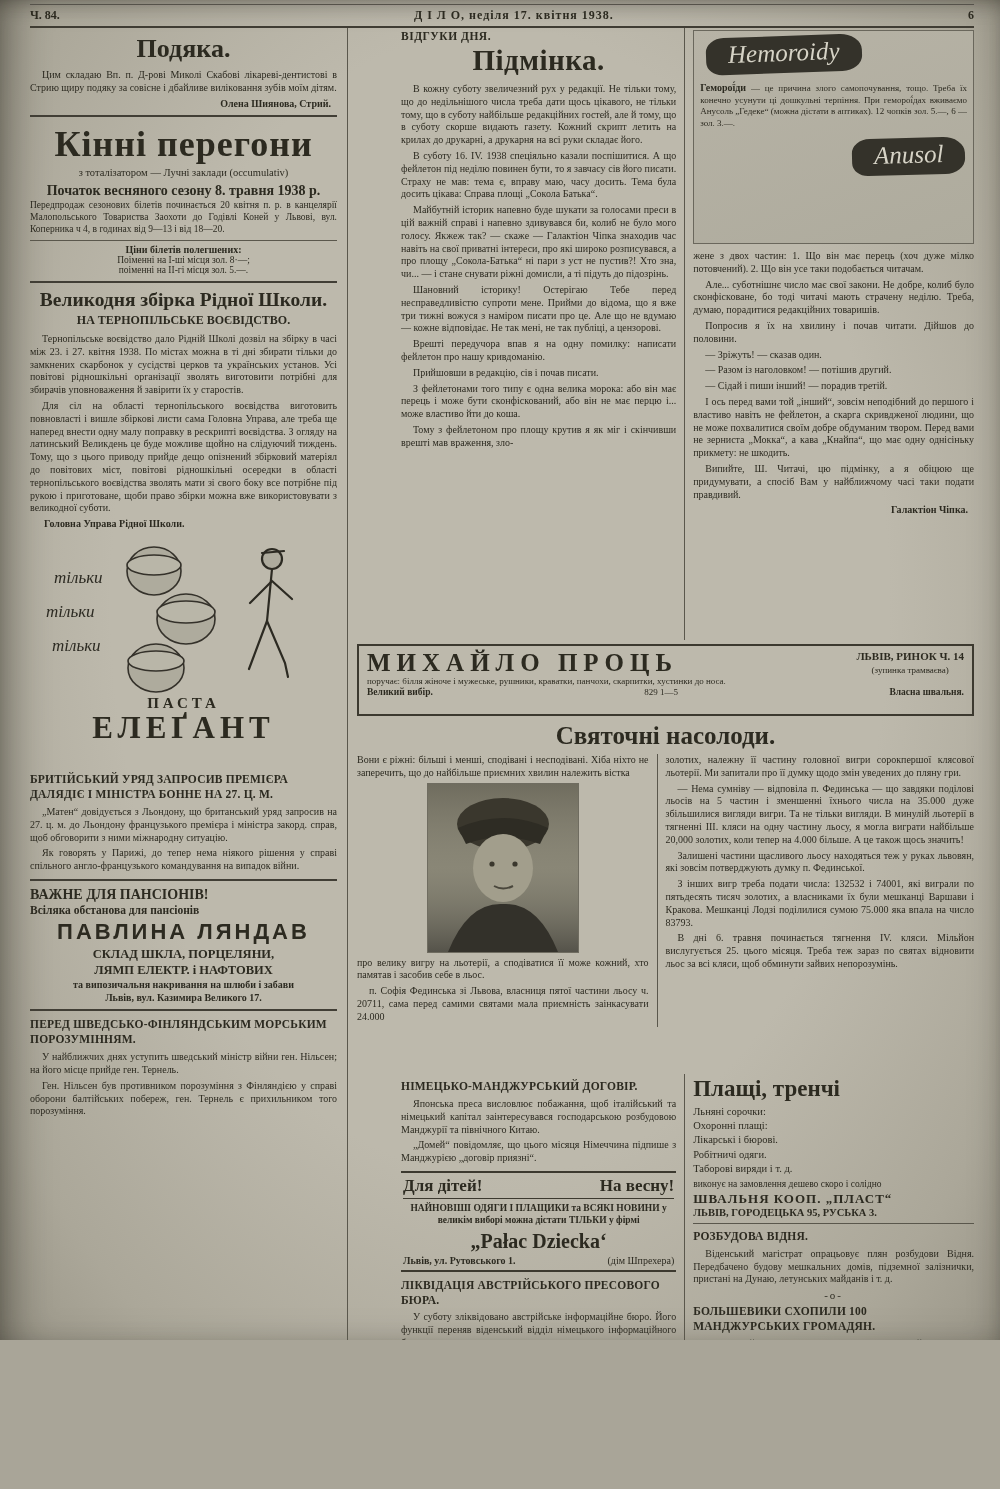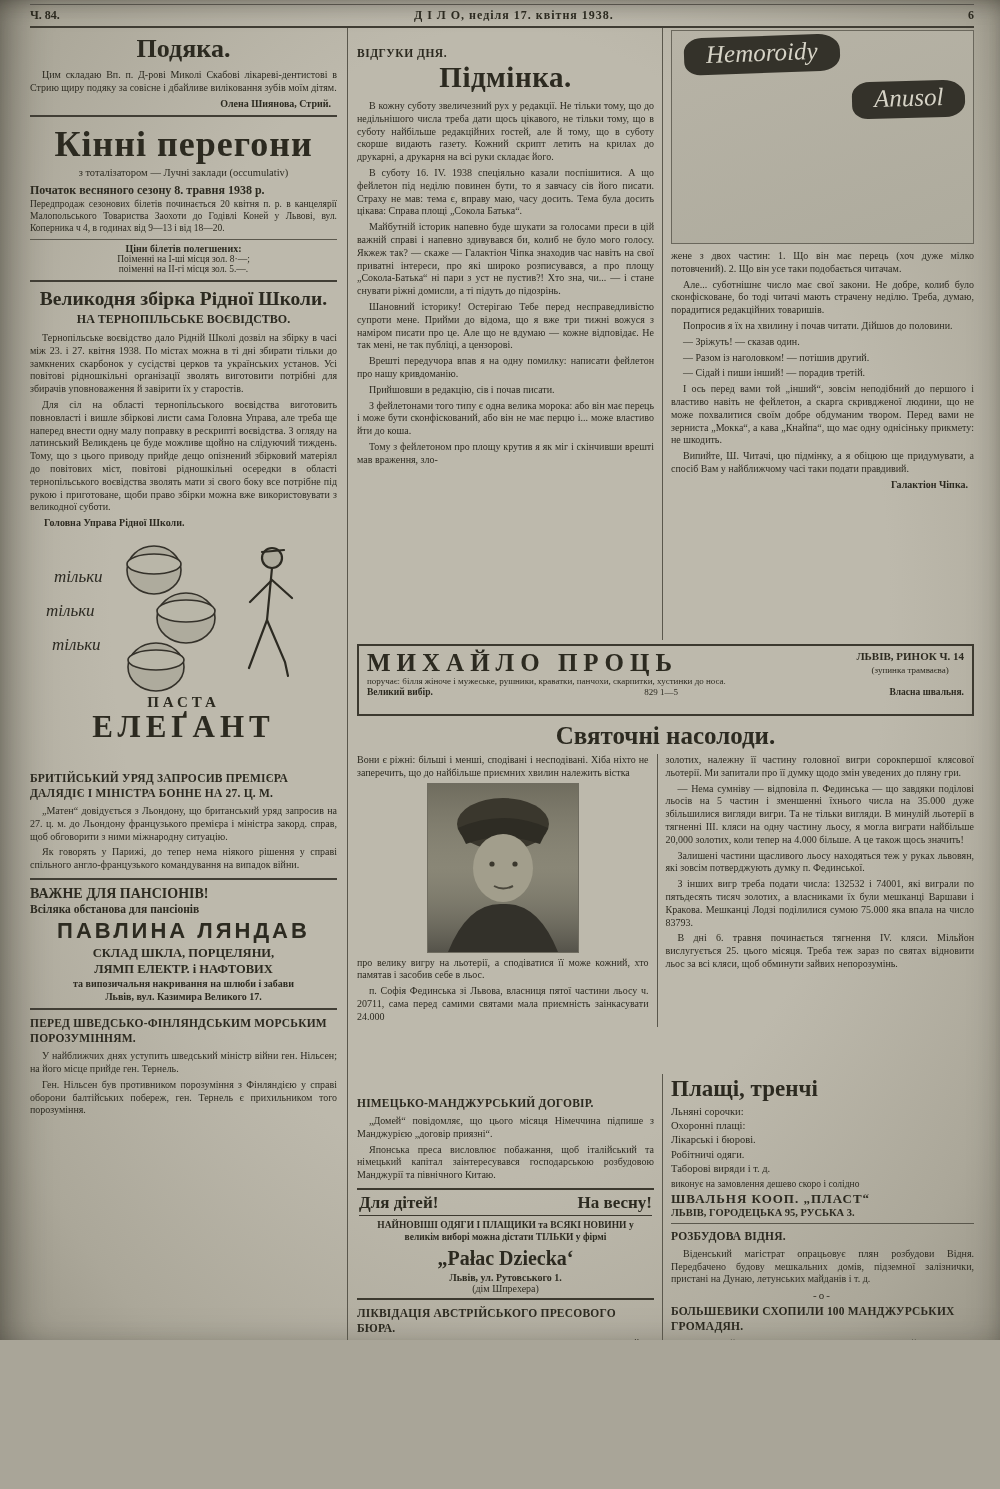--- a/index.html
+++ b/index.html
@@ -25,21 +25,21 @@
     border-top:1px solid #55524a; border-bottom:2px solid #3f3c33;
     font-weight:bold; font-size:12px;
   }
   .masthead .center { letter-spacing:1px; }
   
   .main { display:flex; height:1465px; }
   .col-left { width:318px; padding:4px 10px 0 0; border-right:1px solid #5a574c; overflow:hidden; }
   .right-region { width:626px; padding-left:9px; overflow:hidden; }
 
   .band-top { display:flex; height:612px; overflow:hidden; }
-  .sub-mid { width:306px; padding:19px 8px 0 0; border-right:1px solid #5a574c; overflow:hidden; }
+  .sub-mid { width:306px; padding:2px 8px 0 0; border-right:1px solid #5a574c; overflow:hidden;margin-left:44px; }
   .sub-right { width:311px; padding:2px 0 0 8px; overflow:hidden; }
 
   .band-bottom { display:flex; height:418px; overflow:hidden; margin-top:2px; }
 
   
   .bp { font-size:10px; line-height:1.28; text-align:justify; text-indent:12px; margin-bottom:3px; }
   .bp.noindent { text-indent:0; }
   .sig { font-size:10px; font-weight:bold; text-align:right; margin:2px 6px 2px 0; }
   .rubric { font-size:11.5px; font-weight:bold; letter-spacing:.5px; margin-bottom:2px; }
   .headline-xl { font-size:29px; font-weight:bold; text-align:center; margin:2px 0 6px; letter-spacing:.5px; }
@@ -47,21 +47,21 @@
   .title-sm { font-size:11.5px; font-weight:bold; text-align:left; line-height:1.3; margin:3px 0 4px; letter-spacing:.2px; }
   .subtitle { font-size:12px; font-weight:bold; text-align:center; margin:2px 0 5px; }
   .hr { border:0; border-top:1px solid #5a574c; margin:5px 0; }
   .hr-thick { border:0; border-top:2px solid #413e35; margin:6px 0; }
   .center { text-align:center; }
 
   
   .title-podyaka { font-size:26px; font-weight:bold; text-align:center; margin:2px 0 5px; }
   .perehony-title { font-size:36px; font-weight:bold; text-align:center; letter-spacing:1px; margin:3px 0 2px; }
   .perehony-sub { font-size:10.5px; text-align:center; margin-bottom:5px; }
-  .perehony-lead { font-size:12px; font-weight:bold; }
+  .perehony-lead { font-size:14px; font-weight:bold; text-align:center; }
   .prices-box { border-top:1px solid #5a574c; margin-top:5px; padding-top:3px; }
   .prices-title { font-size:10px; font-weight:bold; text-align:center; }
   .prices-line { font-size:9.5px; text-align:center; }
   .zbirka-title { font-size:19.5px; font-weight:bold; text-align:center; margin:3px 0 2px; }
 
   .elegant-ad { position:relative; height:238px; overflow:hidden; }
   .elegant-ad svg { display:block; margin:0 auto; }
   .elegant-product { font-size:15px; font-weight:bold; text-align:center; letter-spacing:4px; margin-top:-4px; }
   .elegant-brand { font-size:31px; font-weight:bold; text-align:center; letter-spacing:5px; line-height:1; }
 
@@ -97,21 +97,21 @@
   .svi-cols { display:flex; }
   .svi-c1 { width:300px; padding-right:8px; }
   .svi-c2 { width:318px; padding-left:8px; border-left:1px solid #5a574c; }
   .photo { width:150px; height:168px; margin:4px auto 5px; background:#8e8b7c; box-shadow:0 0 0 1px #6f6c60; overflow:hidden; }
 
   
   .dity-ad { border-top:2px solid #3c392f; border-bottom:2px solid #3c392f; padding:3px 2px 4px; margin:6px 0; text-align:center; }
   .dity-head { display:flex; justify-content:space-between; font-size:17px; font-weight:bold; border-bottom:1px solid #3c392f; padding-bottom:2px; margin-bottom:3px; }
   .dity-body { font-size:9.5px; font-weight:bold; line-height:1.3; }
   .dity-name { font-size:20px; font-weight:bold; margin:3px 0 2px; }
-  .dity-foot { display:flex; justify-content:space-between; font-size:10px;flex-direction:column; }
+  .dity-foot { display:flex; justify-content:space-between; font-size:10px; }
   .dity-foot .addr { font-weight:bold; }
 
   
   .plashchi-title { font-size:23px; font-weight:bold; margin:0 0 3px; }
   .plashchi-line { font-size:10.5px; line-height:1.35; }
   .plashchi-body { font-size:9.5px; margin:3px 0 2px; }
   .plashchi-name { font-size:13px; font-weight:bold; letter-spacing:1px; }
   .plashchi-addr { font-size:10.5px; font-weight:bold; }
   .osep { text-align:center; font-size:11px; letter-spacing:2px; margin:3px 0; }
 </style>
@@ -230,20 +230,24 @@
           <p class="bp">Прийшовши в редакцію, сів і почав писати.</p>
           <p class="bp">З фейлетонами того типу є одна велика морока: або він має перець і може бути сконфіскований, або він не має перцю і... може властиво йти до коша.</p>
           <p class="bp">Тому з фейлетоном про площу крутив я як міг і скінчивши врешті мав враження, зло-</p>
         </div>
 
         <div class="sub-right">
           <div class="anusol-ad">
             <div class="anusol-banner top">
               <span>Hemoroidy</span>
             </div>
+            <p class="anusol-body">
+              <span class="anusol-label">Геморої́ди</span>
+              <span>— це причина злого самопочування, тощо. Треба їх конечно усунути ці дошкульні терпіння. При геморої́дах вживаємо Анусоль „Гедеке“ (можна дістати в аптиках). 12 чопків зол. 5.—, 6 — зол. 3.—.</span>
+            </p>
             <div class="anusol-banner bottom">
               <span>Anusol</span>
             </div>
           </div>
           <p class="bp noindent">жене з двох частин: 1. Що він має перець (хоч дуже мілко потовчений). 2. Що він усе таки подобається читачам.</p>
           <p class="bp">Але... суботнішнє число має свої закони. Не добре, колиб було сконфісковане, бо тоді читачі мають страчену неділю. Треба, думаю, порадитися редакційних товаришів.</p>
           <p class="bp">Попросив я їх на хвилину і почав читати. Дійшов до половини.</p>
           <p class="bp">— Зріжуть! — сказав один.</p>
           <p class="bp">— Разом із наголовком! — потішив другий.</p>
           <p class="bp">— Сідай і пиши інший! — порадив третій.</p>
@@ -305,22 +309,22 @@
             <p class="bp">В дні 6. травня починається тягнення IV. кляси. Мільйон вислугується 25. цього місяця. Треба теж зараз по святах відновити льос за всі кляси, щоб обминути зайвих непорозумінь.</p>
           </div>
         </div>
       </section>
 
       <div class="band-bottom">
 
         <div class="sub-mid">
           <section>
             <h3 class="title-sm">НІМЕЦЬКО-МАНДЖУРСЬКИЙ ДОГОВІР.</h3>
+            <p class="bp">Японська преса висловлює побажання, щоб італійський та німецький капітал заінтересувався господарською розбудовою Манджурії та північного Китаю.</p>
             <p class="bp">„Домей“ повідомляє, що цього місяця Німеччина підпише з Манджурією „договір приязні“.</p>
-            <p class="bp">Японська преса висловлює побажання, щоб італійський та німецький капітал заінтересувався господарською розбудовою Манджурії та північного Китаю.</p>
           </section>
 
           <div class="dity-ad">
             <div class="dity-head">
               <span>Для дітей!</span>
               <span>На весну!</span>
             </div>
             <p class="dity-body">НАЙНОВІШІ ОДЯГИ І ПЛАЩИКИ та ВСЯКІ НОВИНИ у великім виборі можна дістати ТІЛЬКИ у фірмі</p>
             <p class="dity-name">„Pałac Dziecka‘</p>
             <div class="dity-foot">

